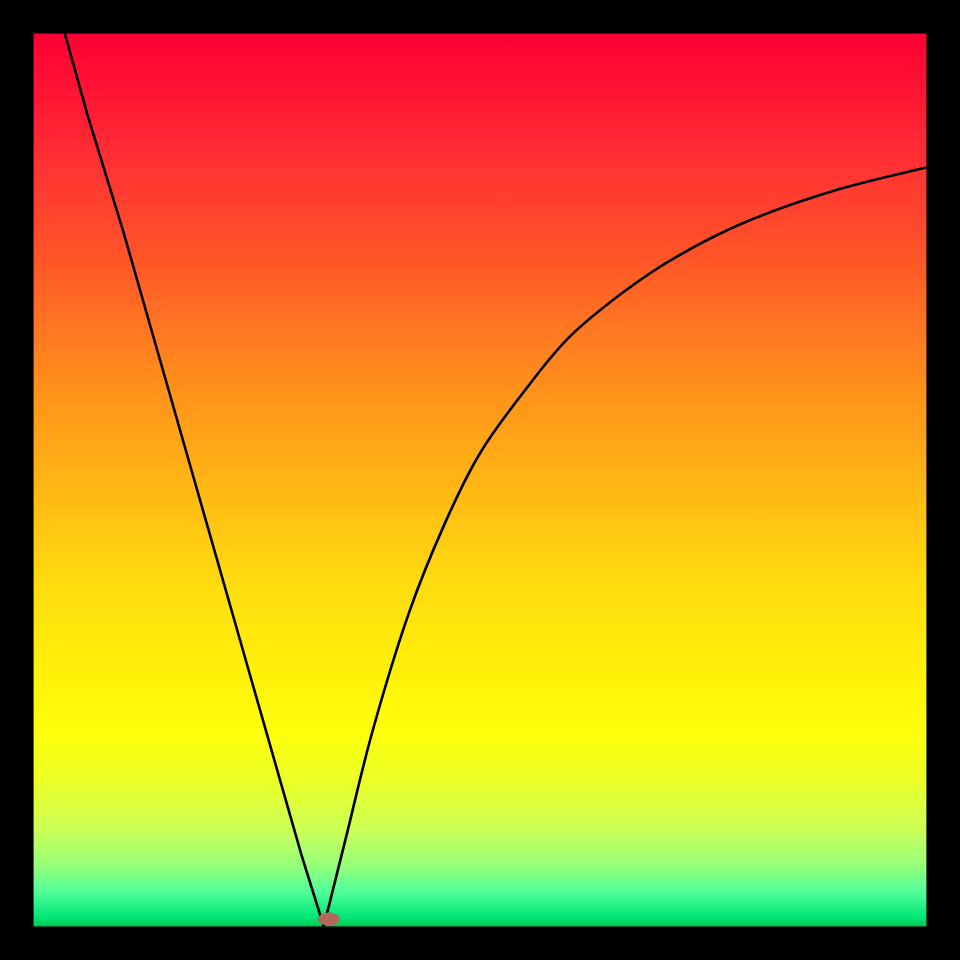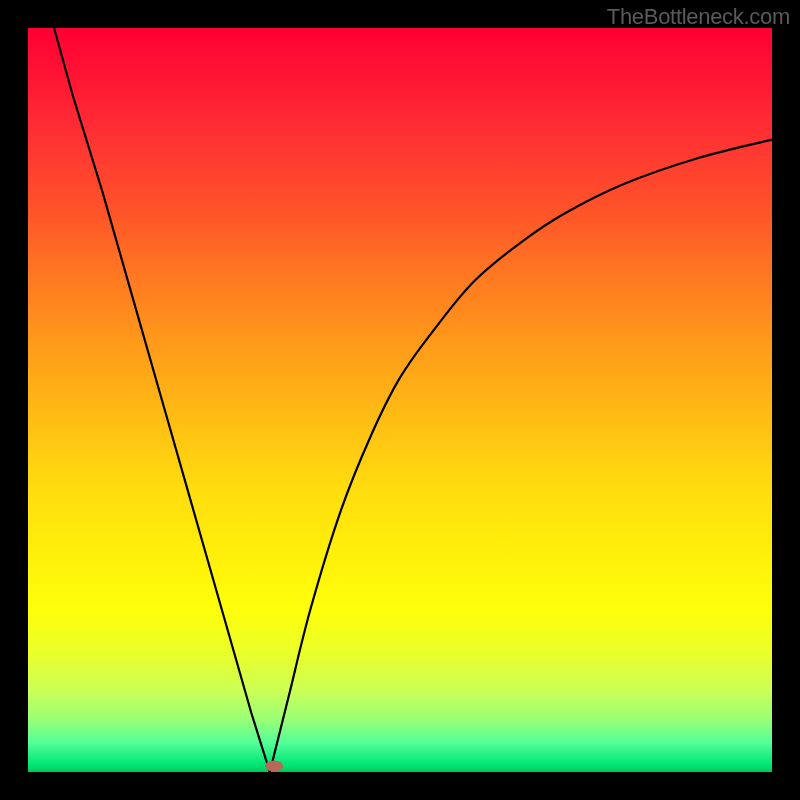--- a/index.html
+++ b/index.html
@@ -66,21 +66,20 @@
     background: #b5695a;
     border-radius: 50%;
     transform: translate(-50%, -50%);
   }
 </style>
 </head>
 <body>
 
 <div class="chart-container">
 
-  <div class="attribution">TheBottleneck.com</div>
 
   <div class="plot-area">
     <svg class="curve" viewBox="0 0 744 744" preserveAspectRatio="none">
       <path id="left-branch-path" fill="none" stroke="#000" stroke-width="2.2" stroke-linecap="round" d="M 26.040000000000003 0 L 44.64 66.95999999999992 L 74.4 163.67999999999995 L 104.16000000000001 267.84 L 133.92 372 L 163.68 476.16 L 193.44 580.3199999999999 L 223.2 684.48 L 241.8 744"></path>
       <path id="right-branch-path" fill="none" stroke="#000" stroke-width="2.2" stroke-linecap="round" d="M 241.8 744 C 245.148 730.608, 253.03439999999998 699.0624, 260.4 669.6 C 267.7656 640.1376, 273.34560000000005 613.8, 282.72 580.3199999999999 C 292.0944 546.8399999999999, 301.7664 514.4016, 312.47999999999996 483.6 C 323.19359999999995 452.7984, 331.5264 433.30559999999997, 342.24 409.2 C 352.9536 385.0944, 359.9472 369.76800000000003, 372 349.68 C 384.0528 329.592, 395.80800000000005 315.00960000000003, 409.20000000000005 297.6 C 422.59200000000004 280.1904, 431.6688 267.6912, 446.4 252.95999999999998 C 461.1312 238.22879999999998, 474.9696 227.81279999999998, 491.04 215.76 C 507.1104 203.7072, 516.9312 196.71359999999999, 535.68 186 C 554.4287999999999 175.28640000000001, 571.0944000000001 166.284, 595.2 156.24 C 619.3056 146.19600000000003, 642.816 138.23520000000005, 669.6 130.20000000000005 C 696.384 122.16480000000004, 730.608 114.94800000000002, 744 111.60000000000002"></path>
     </svg>
     <div class="marker" id="min-marker" style="left: 245.52px; top: 738.048px;"></div>
   </div>
 
 </div>

